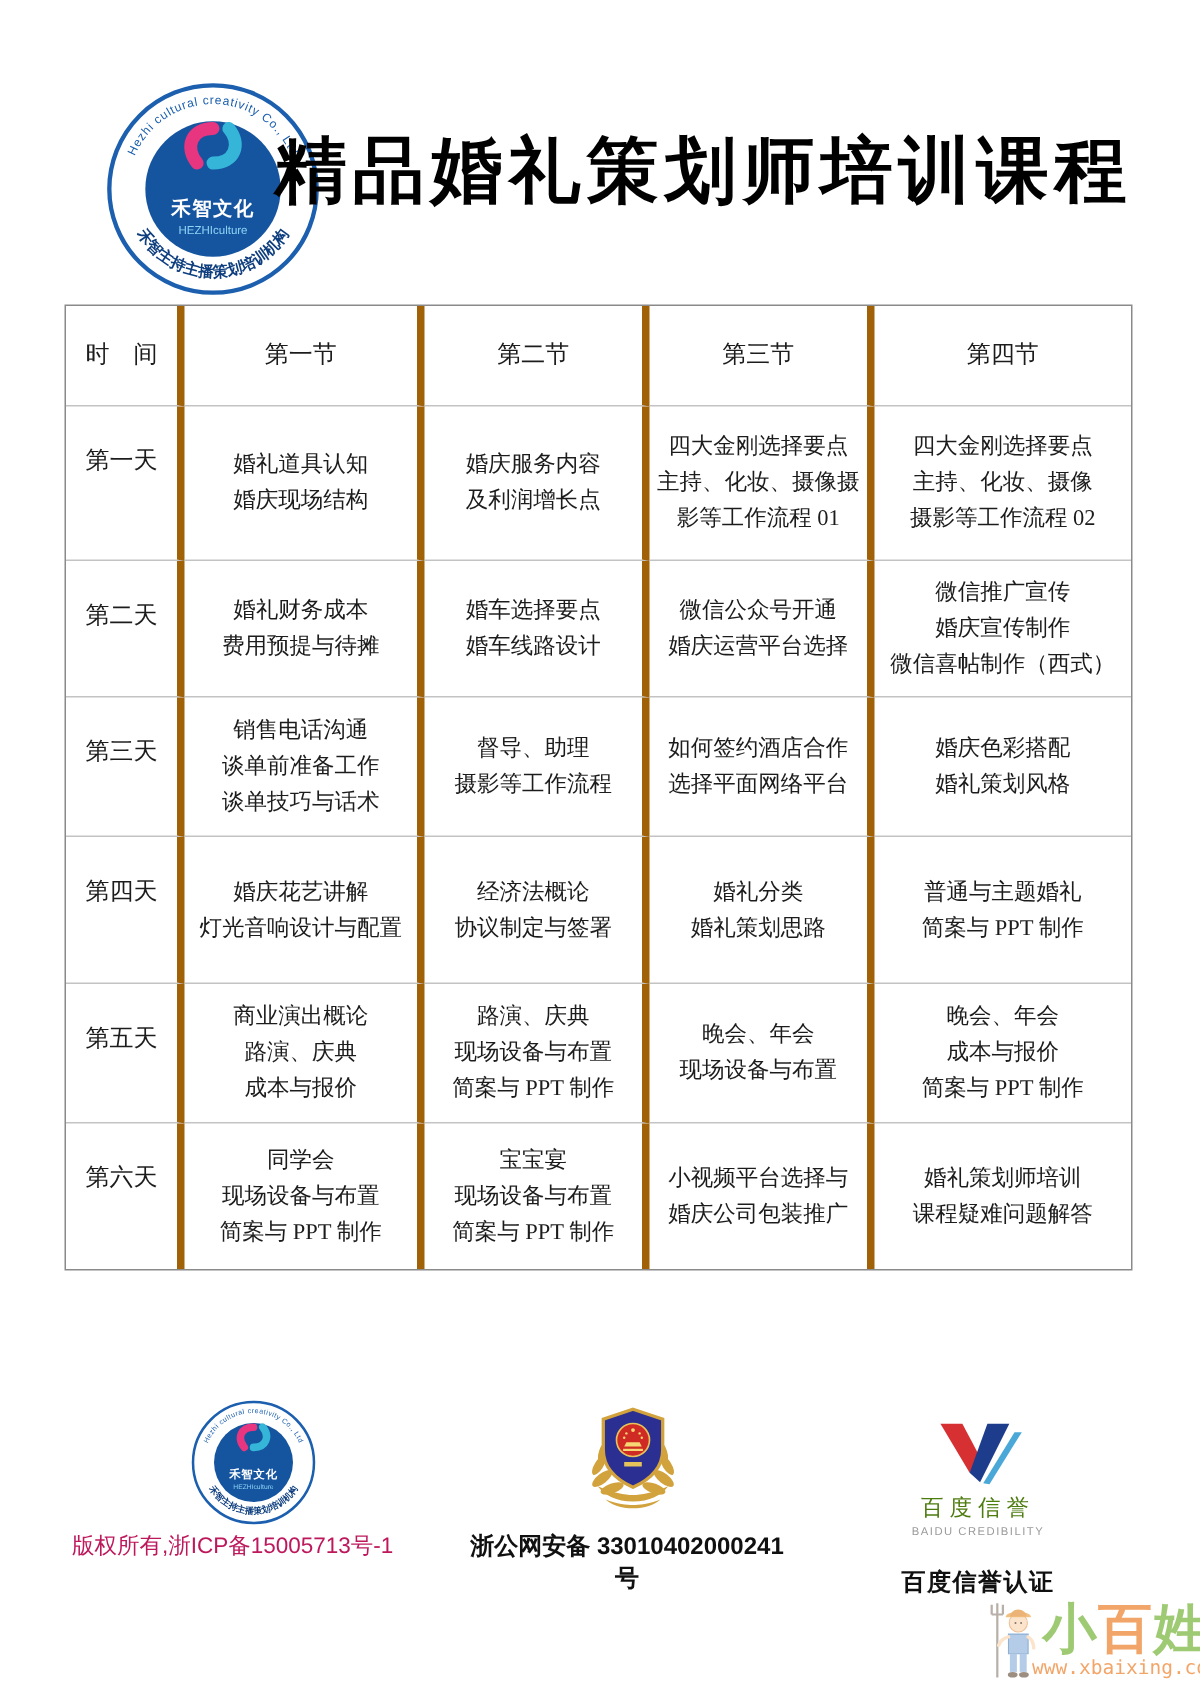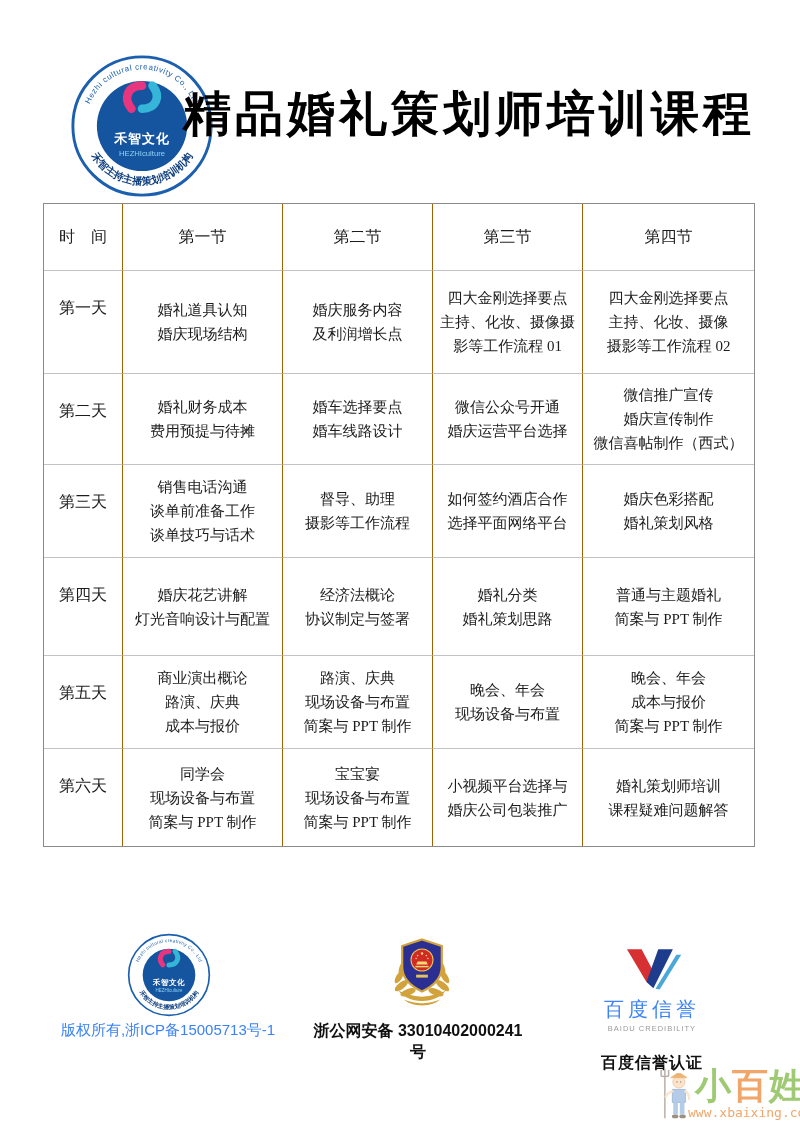--- a/index.html
+++ b/index.html
@@ -8,39 +8,39 @@
 
   
   .logo-main{position:absolute;left:70px;top:54px;width:144px;height:144px;}
   .page-title{position:absolute;left:183px;top:82px;width:536px;margin:0;
               font-size:48px;font-weight:900;letter-spacing:4px;text-align:center;
               color:#000;white-space:nowrap;}
 
   
   .schedule{position:absolute;left:43px;top:203px;width:710px;border-collapse:separate;border-spacing:0;
             border:1px solid #8a8a8a;table-layout:fixed;}
-  .schedule th,.schedule td{border-right:1px solid #a16207;border-bottom:1px solid #c3c3c3;
+  .schedule th,.schedule td{border-right:5px solid #a16207;border-bottom:1px solid #c3c3c3;
             text-align:center;vertical-align:middle;font-weight:normal;
             font-size:15px;line-height:1.6;white-space:pre-line;padding:2px 4px;box-sizing:border-box;}
   .schedule th{font-size:16px;}
   .schedule td.day{font-size:16px;vertical-align:top;padding-top:24px;}
   .schedule th:last-child,.schedule td:last-child{border-right:none;}
   .schedule tr:last-child td{border-bottom:none;}
 
   
   .logo-footer{position:absolute;left:127px;top:933px;width:84px;height:84px;}
-  .copyright{position:absolute;left:48px;top:1021px;width:240px;text-align:center;
-             font-family:"Liberation Sans","DejaVu Sans",sans-serif;font-size:15px;color:#3b82f6;}
+  .copyright{position:absolute;left:48px;top:1021px;width:240px;
+             font-family:"Liberation Sans","DejaVu Sans",sans-serif;font-size:15px;color:#be185d;}
   .badge{position:absolute;left:389px;top:931px;width:66px;height:80px;}
   .police-text{position:absolute;left:308px;top:1021px;width:220px;text-align:center;
              font-family:"Liberation Sans","DejaVu Sans",sans-serif;font-size:16px;font-weight:bold;color:#101010;}
   .baidu{position:absolute;left:596px;top:942px;width:112px;text-align:center;
          font-family:"Liberation Sans","DejaVu Sans",sans-serif;}
   .baidu-v{width:64px;height:52px;margin:0 auto;display:block;}
-  .baidu-cn{font-size:20px;letter-spacing:4px;color:#3b82f6;margin-top:2px;}
+  .baidu-cn{font-size:15px;letter-spacing:4px;color:#4d7c0f;margin-top:2px;}
   .baidu-en{font-size:7.5px;letter-spacing:1px;color:#9a9a9a;margin-top:1px;}
   .baidu-cert{font-size:16px;font-weight:bold;color:#101010;margin-top:20px;letter-spacing:1px;}
 
   
   .wm{position:absolute;left:658px;top:1064px;width:142px;height:60px;opacity:.85;}
   .wm .farmer{position:absolute;left:0;top:3px;width:38px;height:56px;}
   .wm .wm-chars{position:absolute;left:37px;top:-2px;font-family:"Liberation Sans","DejaVu Sans",sans-serif;
                 font-size:36px;font-weight:bold;letter-spacing:1px;white-space:nowrap;}
   .wm .wm-url{position:absolute;left:30px;top:41px;font-family:"DejaVu Sans Mono",monospace;
               font-size:13px;color:var(--wm-orange);white-space:nowrap;}

